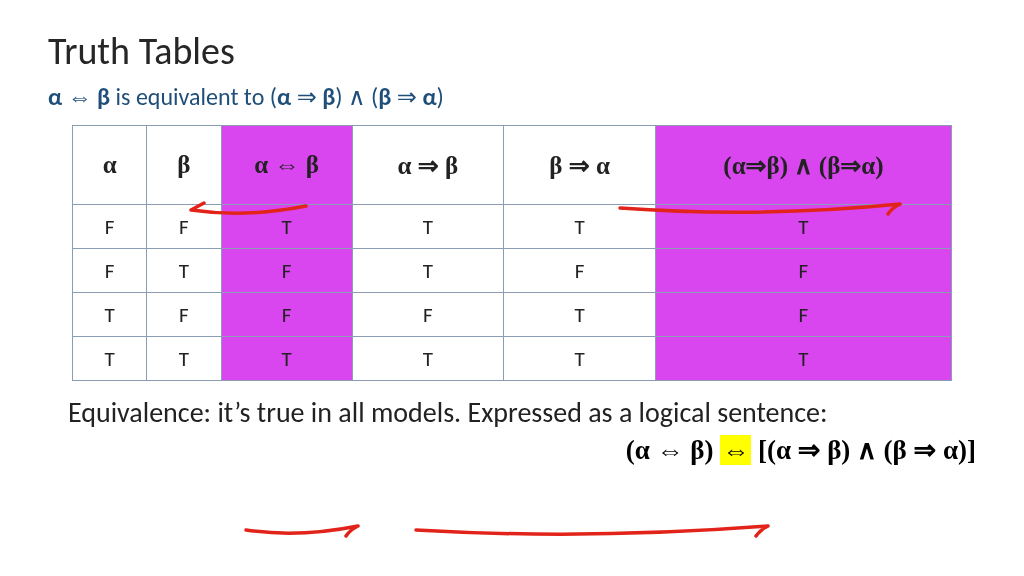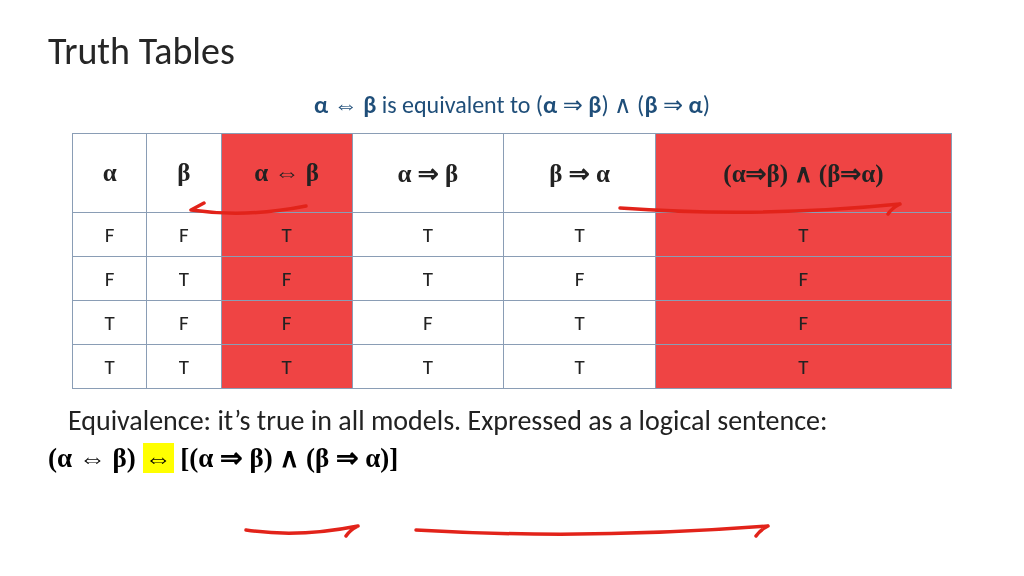--- a/index.html
+++ b/index.html
@@ -19,22 +19,21 @@
   }
   .title {
     font-size: 38px;
     font-weight: 400;
     color: #262626;
     margin: 0 0 4px 0;
   }
   .subtitle {
     font-size: 24px;
     color: #1f4e79;
-    margin: 16px 0 14px 0;
-    text-align: center;
+    margin: 8px 0 14px 0;
   }
   .subtitle .sym { font-weight: bold; }
   table.truth {
     border-collapse: collapse;
     margin: 0 auto;
     width: 880px;
   }
   table.truth th, table.truth td {
     border: 1px solid #8a9db5;
     text-align: center;
@@ -50,32 +49,32 @@
     height: 78px;
   }
   table.truth td {
     height: 41px;
     font-family: Calibri, Arial, sans-serif;
   }
   th.narrow { width: 55px; }
   th.mid    { width: 110px; }
   th.wide   { width: 130px; }
   th.xwide  { width: 270px; }
-  .shade { background: #ef4444; }
+  .shade { background: #d946ef; }
   .equiv-text {
     font-size: 28px;
     color: #222;
     margin: 14px 0 4px 20px;
   }
   .equiv-formula {
     font-size: 27px;
     font-family: "Times New Roman", serif;
     font-weight: bold;
     color: #000;
-    text-align: left;
+    text-align: right;
     margin-top: 2px;
   }
   .hl {
     background: #ffff00;
     padding: 0 2px;
   }
   svg.annot {
     position: absolute;
     pointer-events: none;
   }

